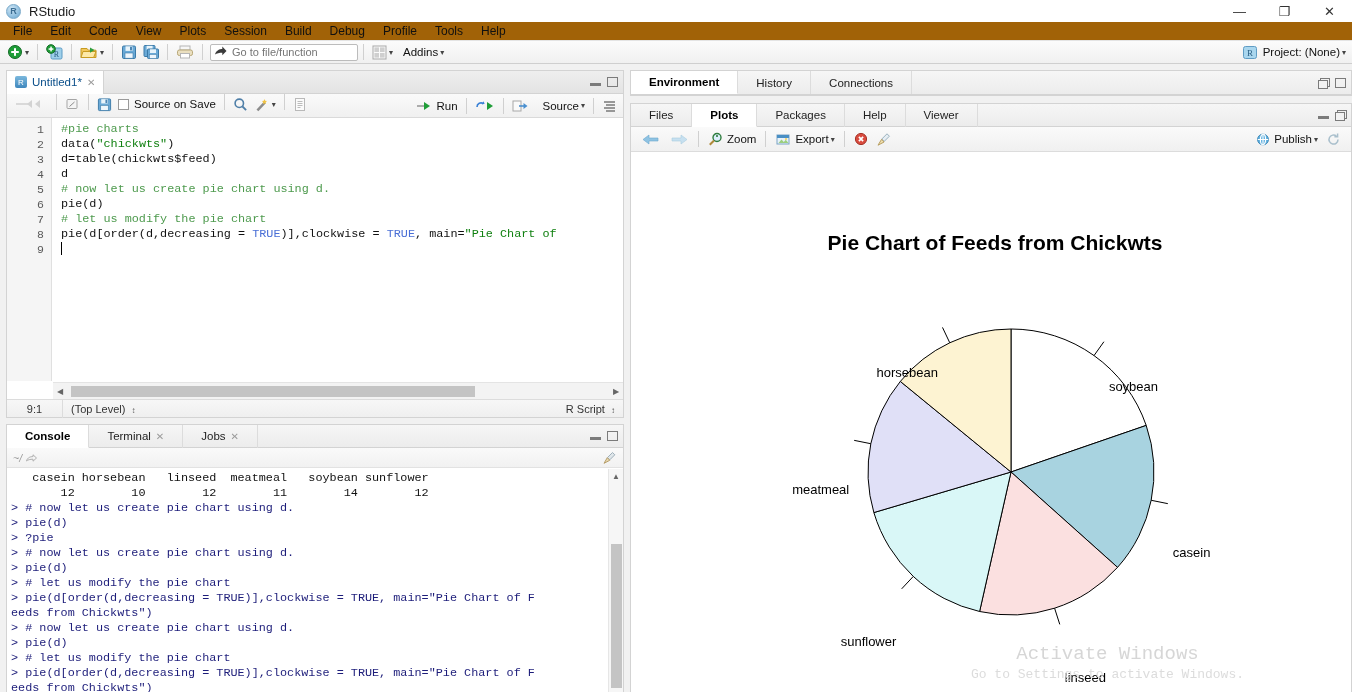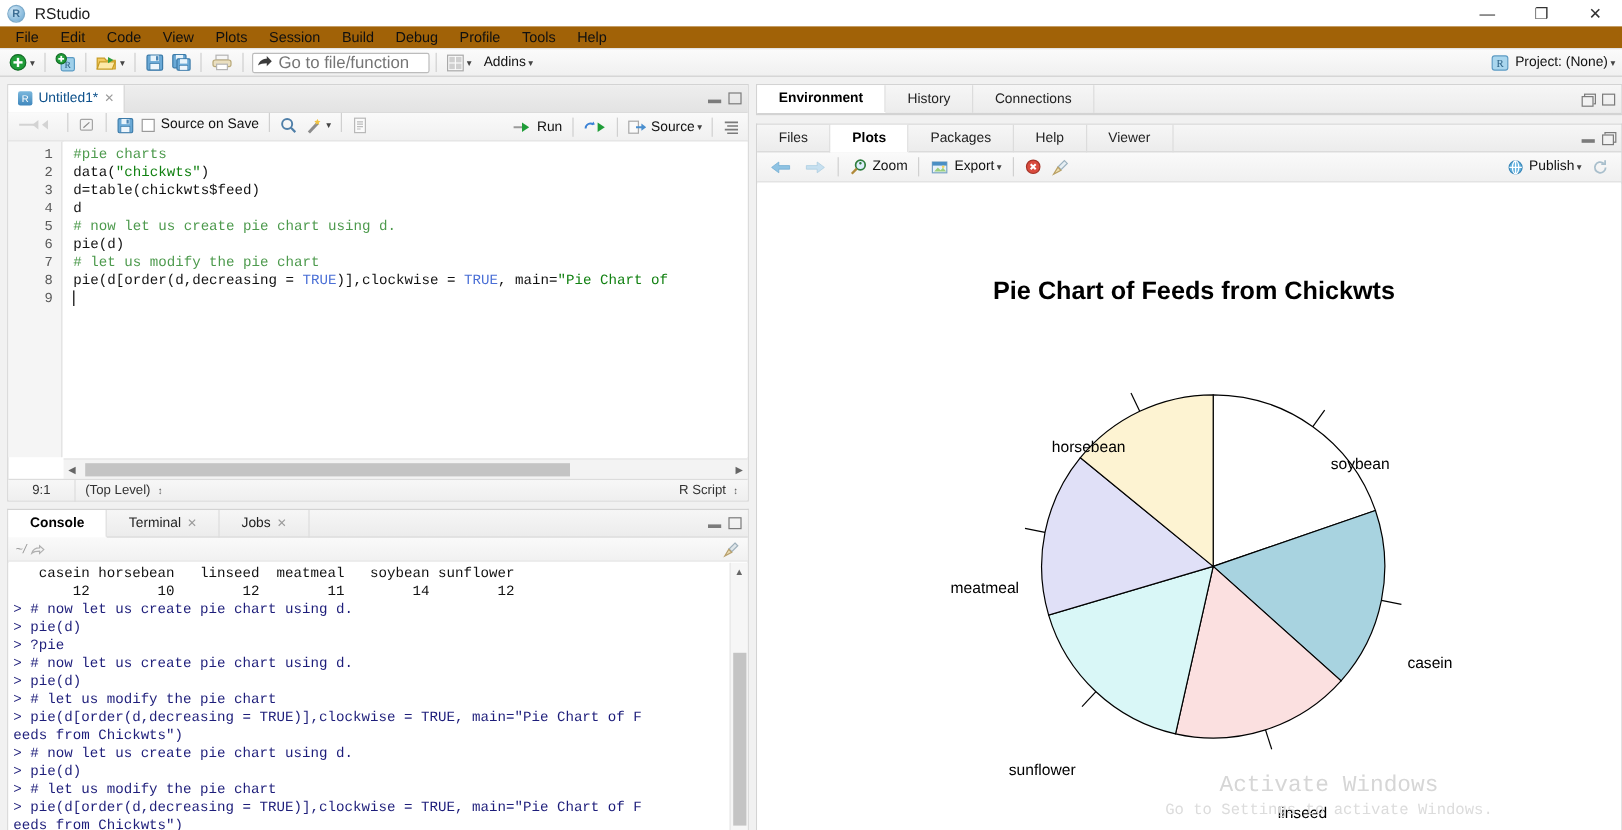--- a/index.html
+++ b/index.html
@@ -46,21 +46,21 @@
   }
   .tbtn { height: 20px; display: flex; align-items: center; padding: 0 3px; cursor: default; }
   .sep { width: 1px; height: 16px; background: #d0d0d0; margin: 0 5px; }
   .caret { font-size: 8px; color: #444; margin-left: 2px; }
   .gotofile {
     width: 148px; height: 17px; border: 1px solid #bcbcbc; background: #fff;
     border-radius: 2px; display: flex; align-items: center; padding-left: 2px; margin-left: 2px;
   }
   .gotofile input {
     border: 0; outline: none; font-family: "Liberation Sans", sans-serif;
-    font-size: 14px; color: #7c7c7c; width: 120px; background: transparent; margin-left: 4px;
+    font-size: 11px; color: #7c7c7c; width: 120px; background: transparent; margin-left: 4px;
   }
   .addins { font-size: 11.5px; color: #111; margin-left: 4px; }
   .projbox { margin-left: auto; display: flex; align-items: center; padding-right: 6px; font-size: 11.5px; color: #111; }
 
   
   .panel { position: absolute; background: #fff; border: 1px solid #d3d3d3; }
 
   .panelhdr {
     height: 23px; background: linear-gradient(#f6f6f6,#ececec);
     border-bottom: 1px solid #d3d3d3; display: flex; align-items: center; position: relative;
@@ -359,21 +359,21 @@
             <path d="M12 3l6 4-6 4z" fill="#1f9d38"></path>
           </svg>
         </div>
         <div class="sep"></div>
         <div class="tbtn">
           <svg class="ico" width="18" height="14" viewBox="0 0 18 14">
             <rect x="1" y="2" width="8" height="10" fill="#fafafa" stroke="#a8a8a8"></rect>
             <path d="M7 7h6" stroke="#4a8fcf" stroke-width="1.6"></path>
             <path d="M11.5 4l4 3-4 3z" fill="#4a8fcf"></path>
           </svg>
-          <span style="font-size:11.5px;color:#111;margin-left:2px">Source</span>
+          <span style="font-size:11.5px;color:#111;margin-left:13px">Source</span>
           <span class="caret">▾</span>
         </div>
         <div class="sep"></div>
         <div class="tbtn">
           <svg class="ico" width="15" height="14" viewBox="0 0 15 14">
             <path d="M2 3h11M4 6h9M2 9h11M4 12h9" stroke="#7a7a7a" stroke-width="1.3"></path>
           </svg>
         </div>
       </div>
     </div>

